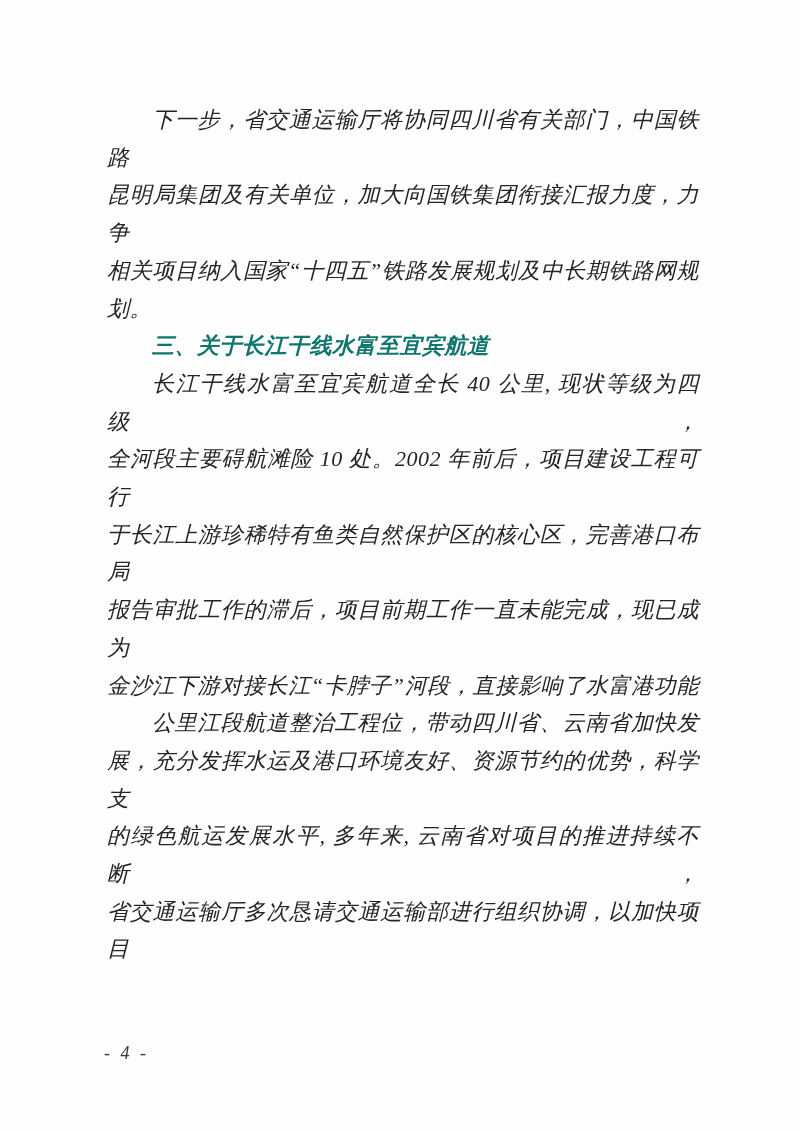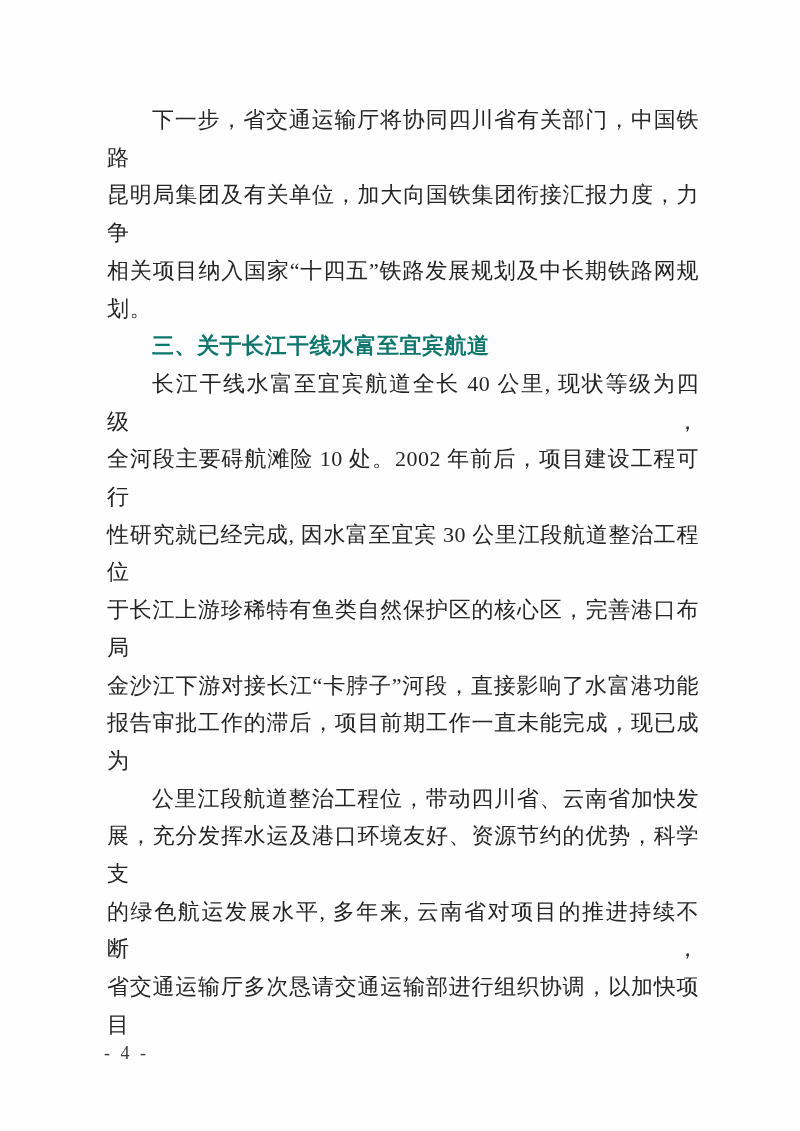--- a/index.html
+++ b/index.html
@@ -7,20 +7,21 @@
     padding: 0;
     background: #ffffff;
   }
   .page {
     position: relative;
     width: 800px;
     height: 1131px;
     background: #fefefe;
     overflow: hidden;
     font-family: "Liberation Serif", "DejaVu Serif", serif;
+    font-style: italic;
   }
   .doc-body {
     position: absolute;
     left: 107px;
     top: 101px;
     width: 592px;
     color: #242424;
   }
   .text-line {
     font-size: 22px;
@@ -64,24 +65,23 @@
       <div>
         <div class="text-line indent">下一步，省交通运输厅将协同四川省有关部门，中国铁路</div>
         <div class="text-line">昆明局集团及有关单位，加大向国铁集团衔接汇报力度，力争</div>
         <div class="text-line">相关项目纳入国家“十四五”铁路发展规划及中长期铁路网规</div>
         <div class="text-line end">划。</div>
       </div>
       <div class="heading-line">三、关于长江干线水富至宜宾航道</div>
       <div>
         <div class="text-line indent">长江干线水富至宜宾航道全长 40 公里, 现状等级为四级，</div>
         <div class="text-line">全河段主要碍航滩险 10 处。2002 年前后，项目建设工程可行</div>
-        <div class="text-line">性研究就已经完成, 因水富至宜宾 30 公里江段航道整治工程位</div>
         <div class="text-line">于长江上游珍稀特有鱼类自然保护区的核心区，完善港口布局</div>
+        <div class="text-line">报告审批工作的滞后，项目前期工作一直未能完成，现已成为</div>
         <div class="text-line">金沙江下游对接长江“卡脖子”河段，直接影响了水富港功能</div>
-        <div class="text-line">报告审批工作的滞后，项目前期工作一直未能完成，现已成为</div>
       </div>
       <div>
         <div class="text-line indent">公里江段航道整治工程位，带动四川省、云南省加快发</div>
         <div class="text-line">展，充分发挥水运及港口环境友好、资源节约的优势，科学支</div>
         <div class="text-line">的绿色航运发展水平, 多年来, 云南省对项目的推进持续不断，</div>
         <div class="text-line">省交通运输厅多次恳请交通运输部进行组织协调，以加快项目</div>
       </div>
     </div>
   <div class="footer">- 4 -</div>
 </div>

